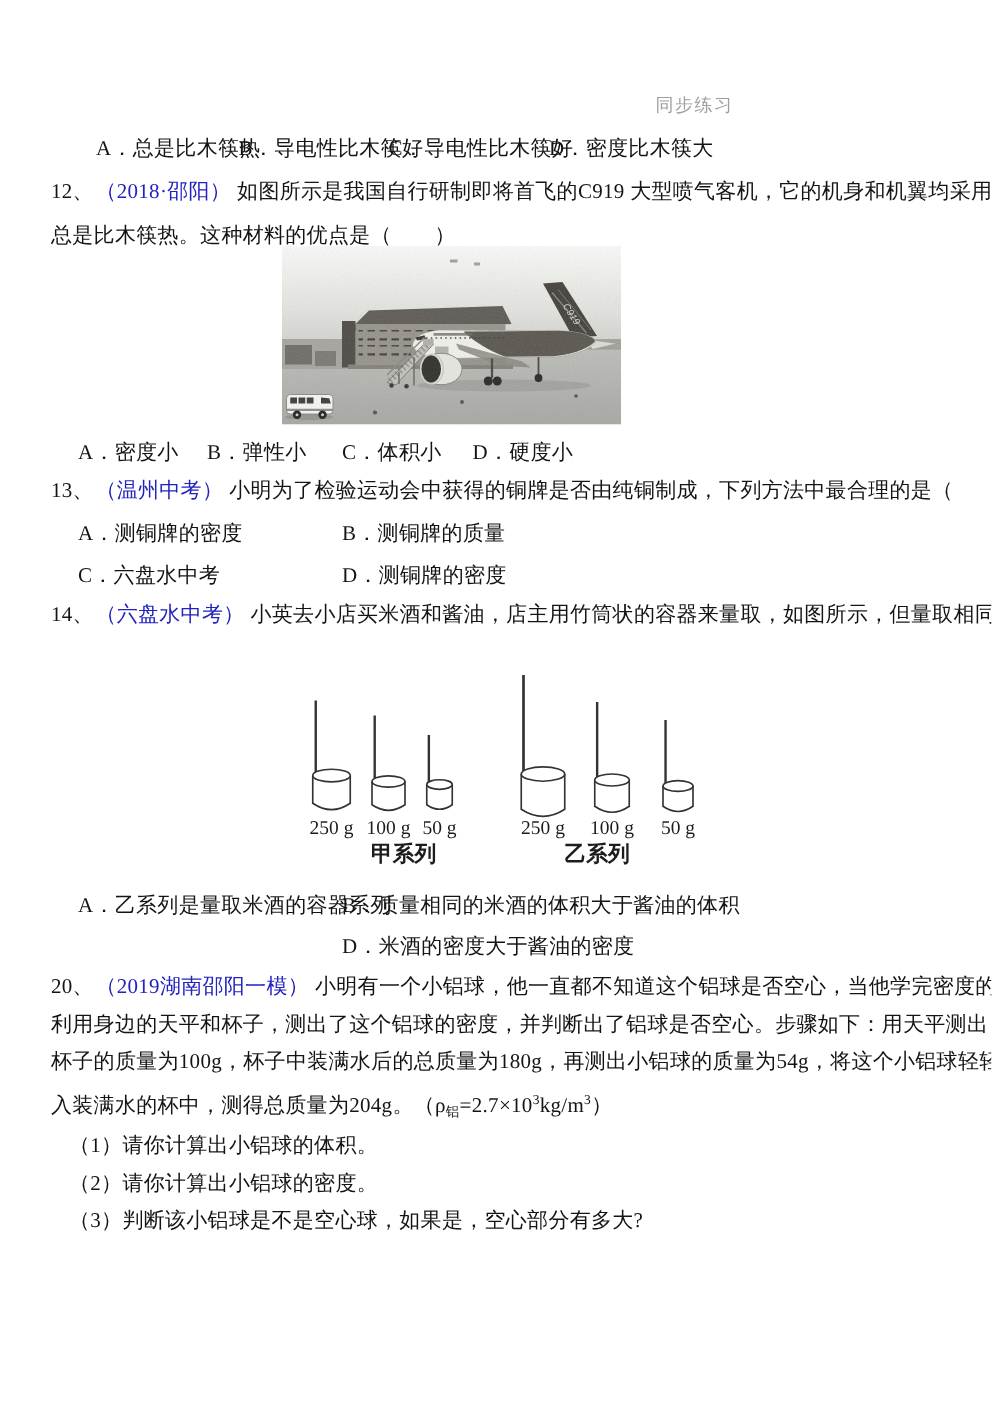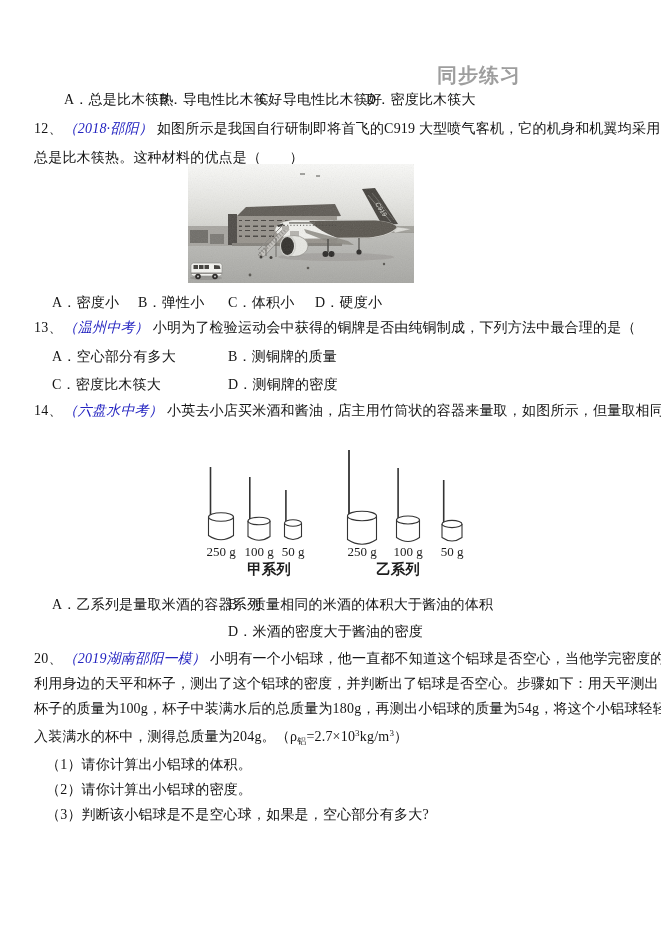--- a/index.html
+++ b/index.html
@@ -11,27 +11,26 @@
     overflow:hidden;
   }
   .t{
     position:absolute;
     font-size:14px;
     line-height:17px;
     color:var(--ink,#141414);
     white-space:nowrap;
     letter-spacing:0.2px;
   }
-  .cite{color:var(--blue,#2222c0);margin-right:4px;font-style:italic;}
+  .cite{color:var(--blue,#2222c0);margin-right:4px;}
   .num{margin-right:1px;}
   .watermark{
     position:absolute;left:437px;top:62px;
-    font-size:20px;letter-spacing:1px;
+    font-size:12px;letter-spacing:1px;
     color:var(--wm,#9e9e9e);
-    font-weight:bold;
   }
   .photo{position:absolute;left:188px;top:164px;width:226px;height:119px;}
   .figure{position:absolute;left:195px;top:448px;width:280px;height:130px;text-align:right;}
   svg{display:block;}
 </style>
 </head>
 <body>
 
 <div class="page">
 
@@ -135,23 +134,23 @@
   </div>
 
   <div class="t" style="left:52px;top:294px">A．密度小</div>
   <div class="t" style="left:138px;top:294px">B．弹性小</div>
   <div class="t" style="left:228px;top:294px">C．体积小</div>
   <div class="t" style="left:315px;top:294px">D．硬度小</div>
 
   <div class="t" style="left:34px;top:319px">
     <span class="num">13、</span><span class="cite">（温州中考）</span><span>小明为了检验运动会中获得的铜牌是否由纯铜制成，下列方法中最合理的是（　　）</span>
   </div>
-  <div class="t" style="left:52px;top:348px">A．空心部分有多大</div>
+  <div class="t" style="left:52px;top:348px">A．测铜牌的密度</div>
   <div class="t" style="left:228px;top:348px">B．测铜牌的质量</div>
-  <div class="t" style="left:52px;top:376px">C．密度比木筷大</div>
+  <div class="t" style="left:52px;top:376px">C．六盘水中考</div>
   <div class="t" style="left:228px;top:376px">D．测铜牌的密度</div>
 
   <div class="t" style="left:34px;top:402px">
     <span class="num">14、</span><span class="cite">（六盘水中考）</span><span>小英去小店买米酒和酱油，店主用竹筒状的容器来量取，如图所示，但量取相同质量的</span>
   </div>
 
   <div class="figure">
     <svg width="280" height="130" viewBox="0 0 280 130">
       <g stroke="#333333" stroke-width="1.1" fill="#ffffff">
 

